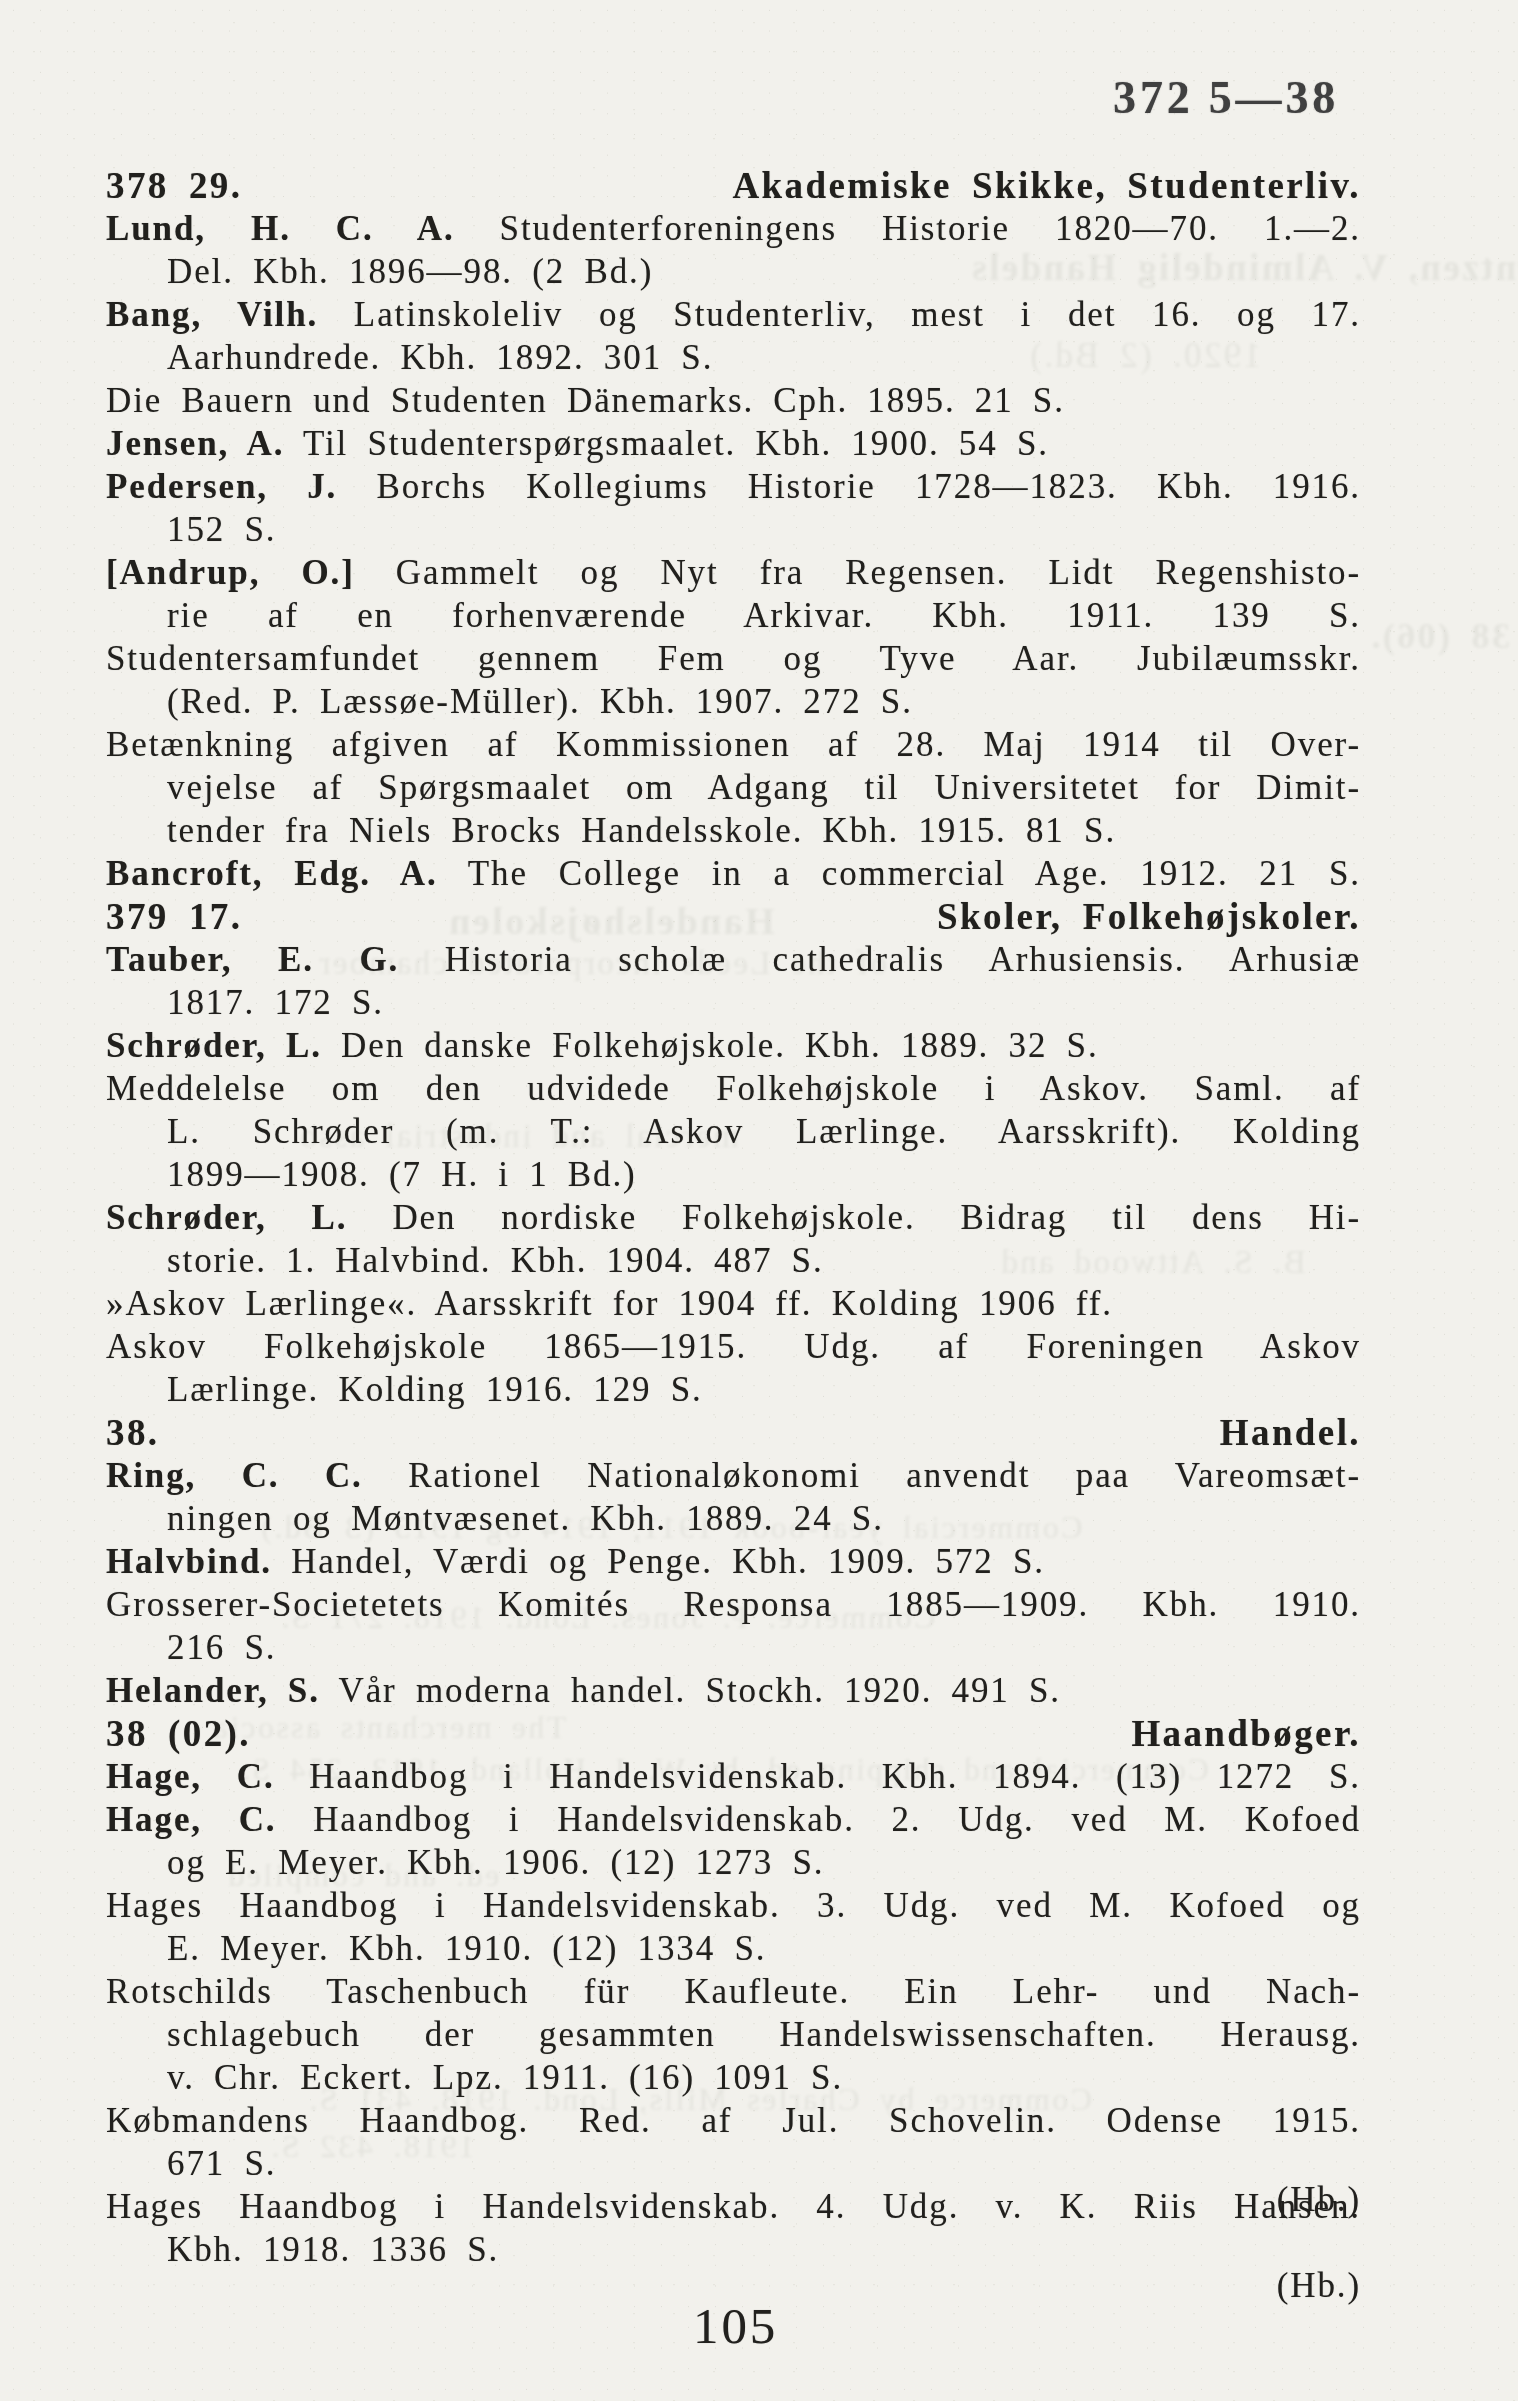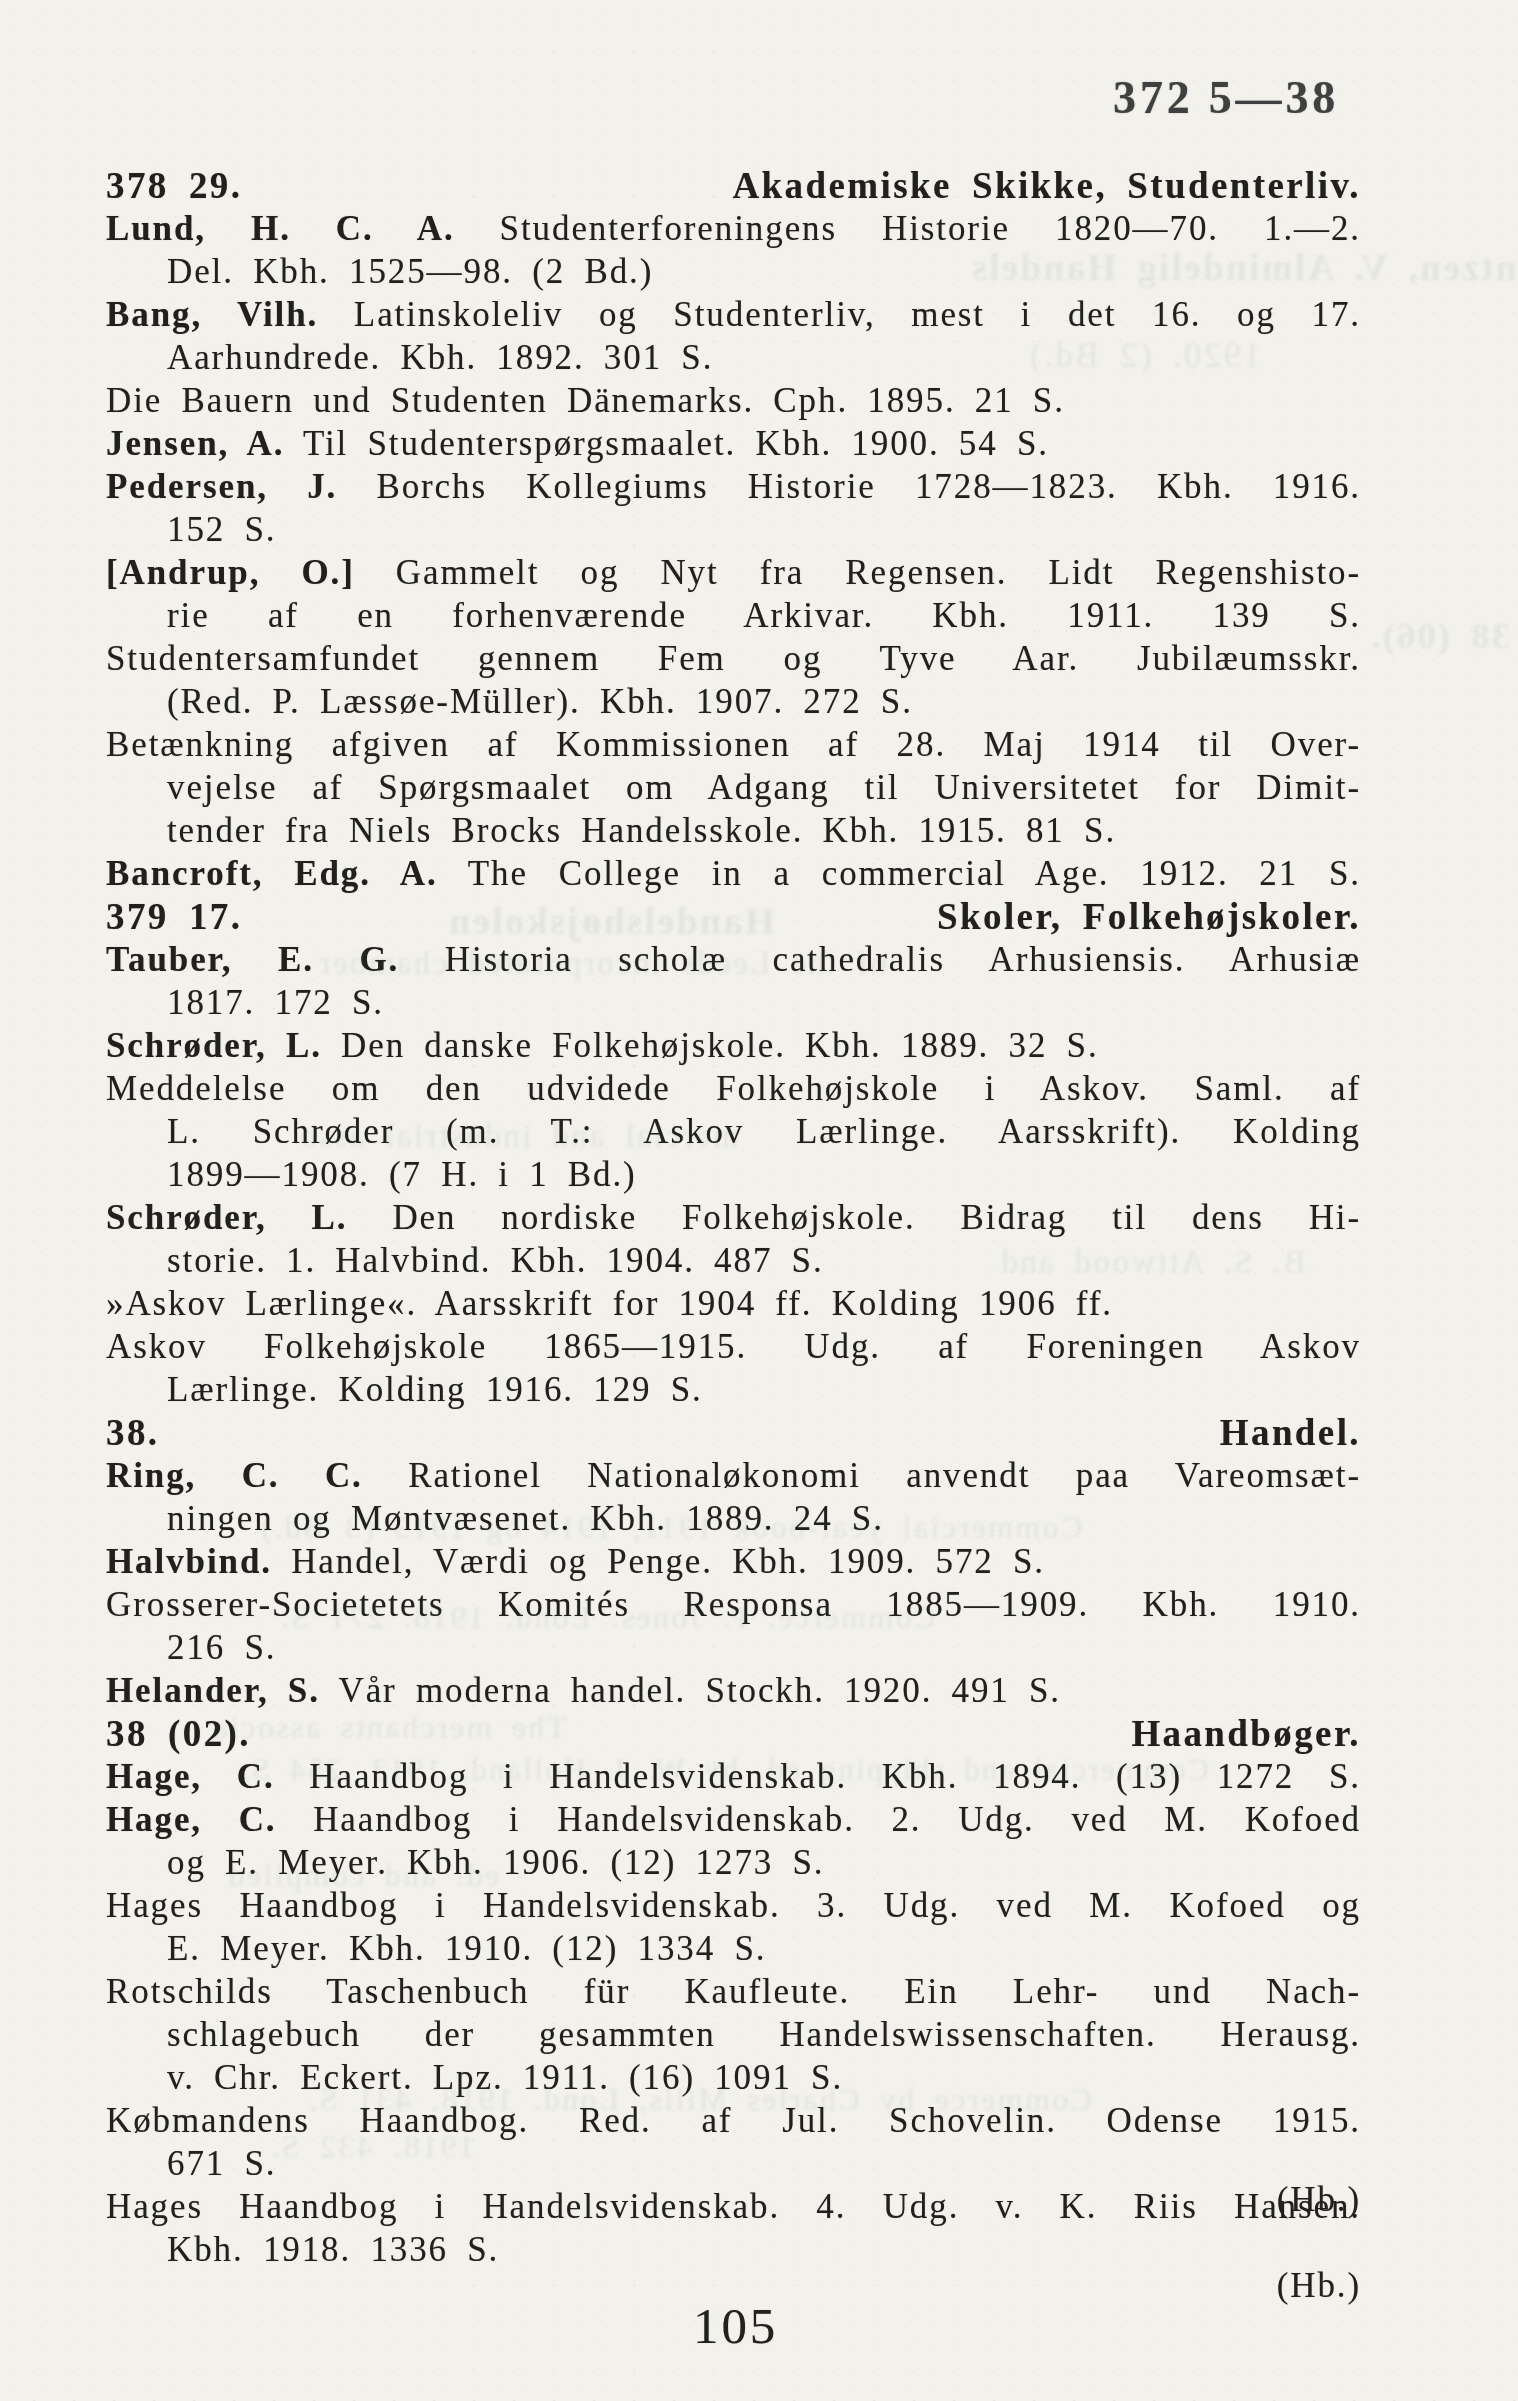--- a/index.html
+++ b/index.html
@@ -83,21 +83,21 @@
 
 <div class="page">
   <div class="class-header">372 5—38</div>
 
   <div id="content">
       <div class="row section">
         <span>378 29.</span>
         <span>Akademiske Skikke, Studenterliv.</span>
       </div>
       <div class="row justify"><span><b class="author">Lund, H. C. A.</b> Studenterforeningens Historie 1820—70. 1.—2.</span></div>
-      <div class="row indent"><span>Del. Kbh. 1525—98. (2 Bd.)</span></div>
+      <div class="row indent"><span>Del. Kbh. 1896—98. (2 Bd.)</span></div>
       <div class="row justify"><span><b class="author">Bang, Vilh.</b> Latinskoleliv og Studenterliv, mest i det 16. og 17.</span></div>
       <div class="row indent"><span>Aarhundrede. Kbh. 1892. 301 S.</span></div>
       <div class="row"><span>Die Bauern und Studenten Dänemarks. Cph. 1895. 21 S.</span></div>
       <div class="row"><span><b class="author">Jensen, A.</b> Til Studenterspørgsmaalet. Kbh. 1900. 54 S.</span></div>
       <div class="row justify"><span><b class="author">Pedersen, J.</b> Borchs Kollegiums Historie 1728—1823. Kbh. 1916.</span></div>
       <div class="row indent"><span>152 S.</span></div>
       <div class="row justify"><span><b class="author">[Andrup, O.]</b> Gammelt og Nyt fra Regensen. Lidt Regenshisto-</span></div>
       <div class="row indent justify"><span>rie af en forhenværende Arkivar. Kbh. 1911. 139 S.</span></div>
       <div class="row justify"><span>Studentersamfundet gennem Fem og Tyve Aar. Jubilæumsskr.</span></div>
       <div class="row indent"><span>(Red. P. Læssøe-Müller). Kbh. 1907. 272 S.</span></div>

